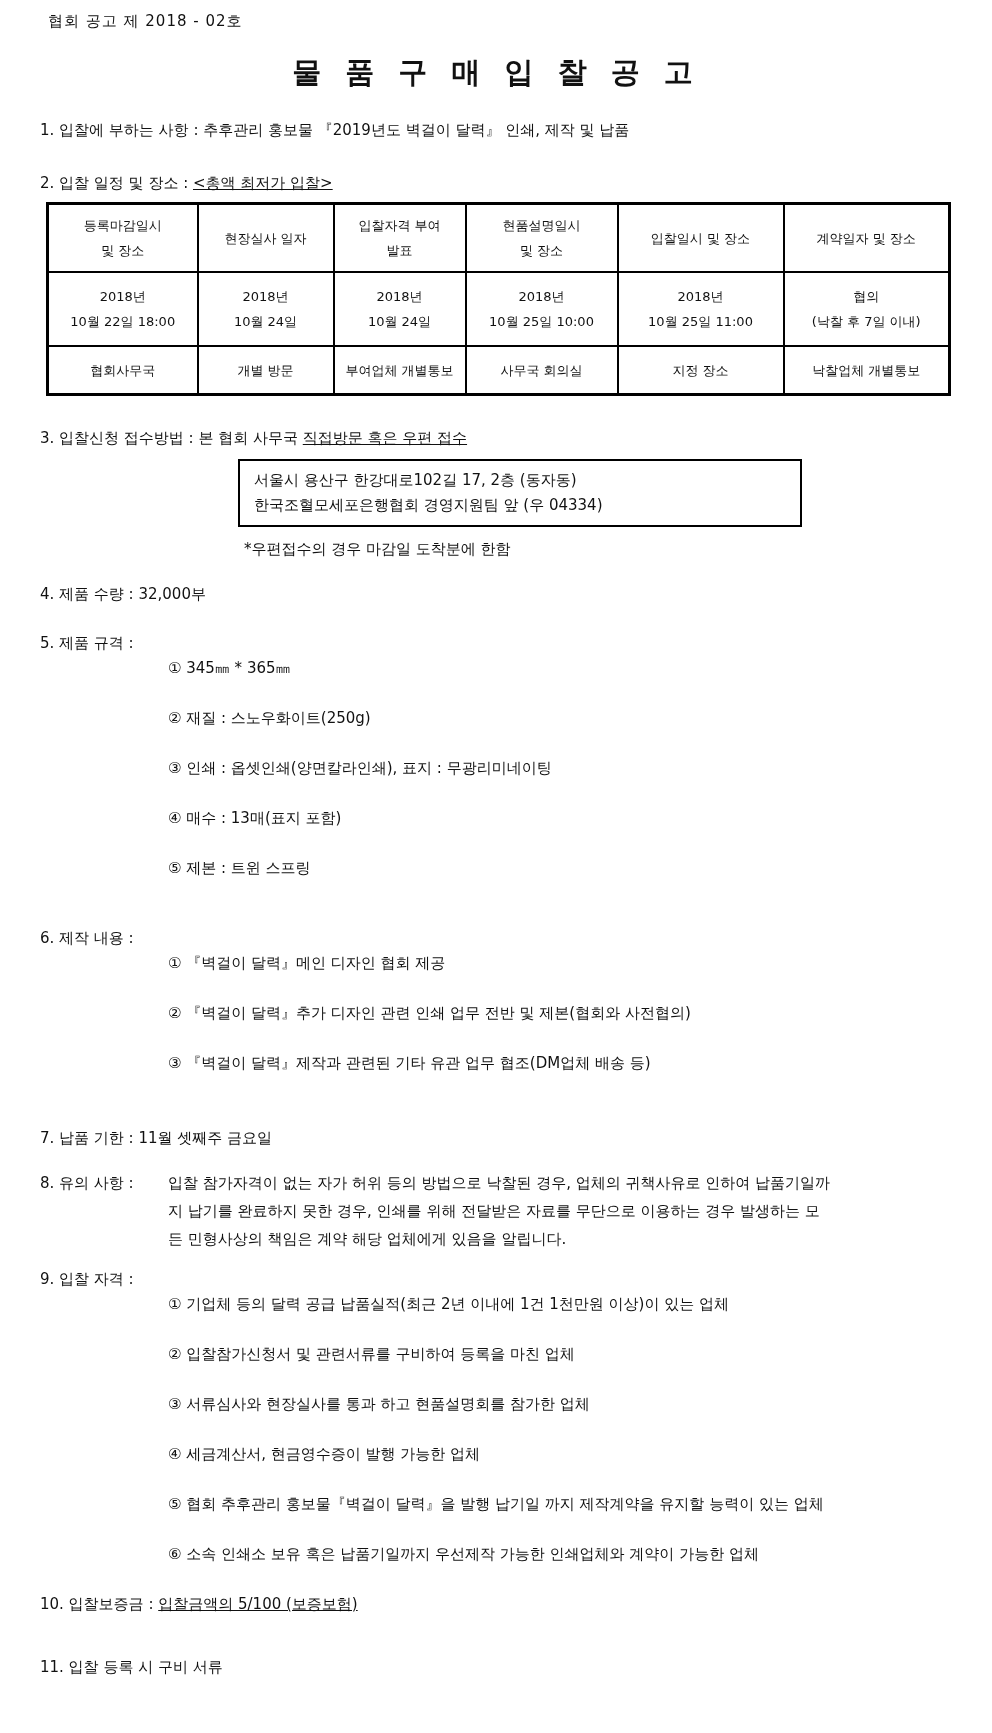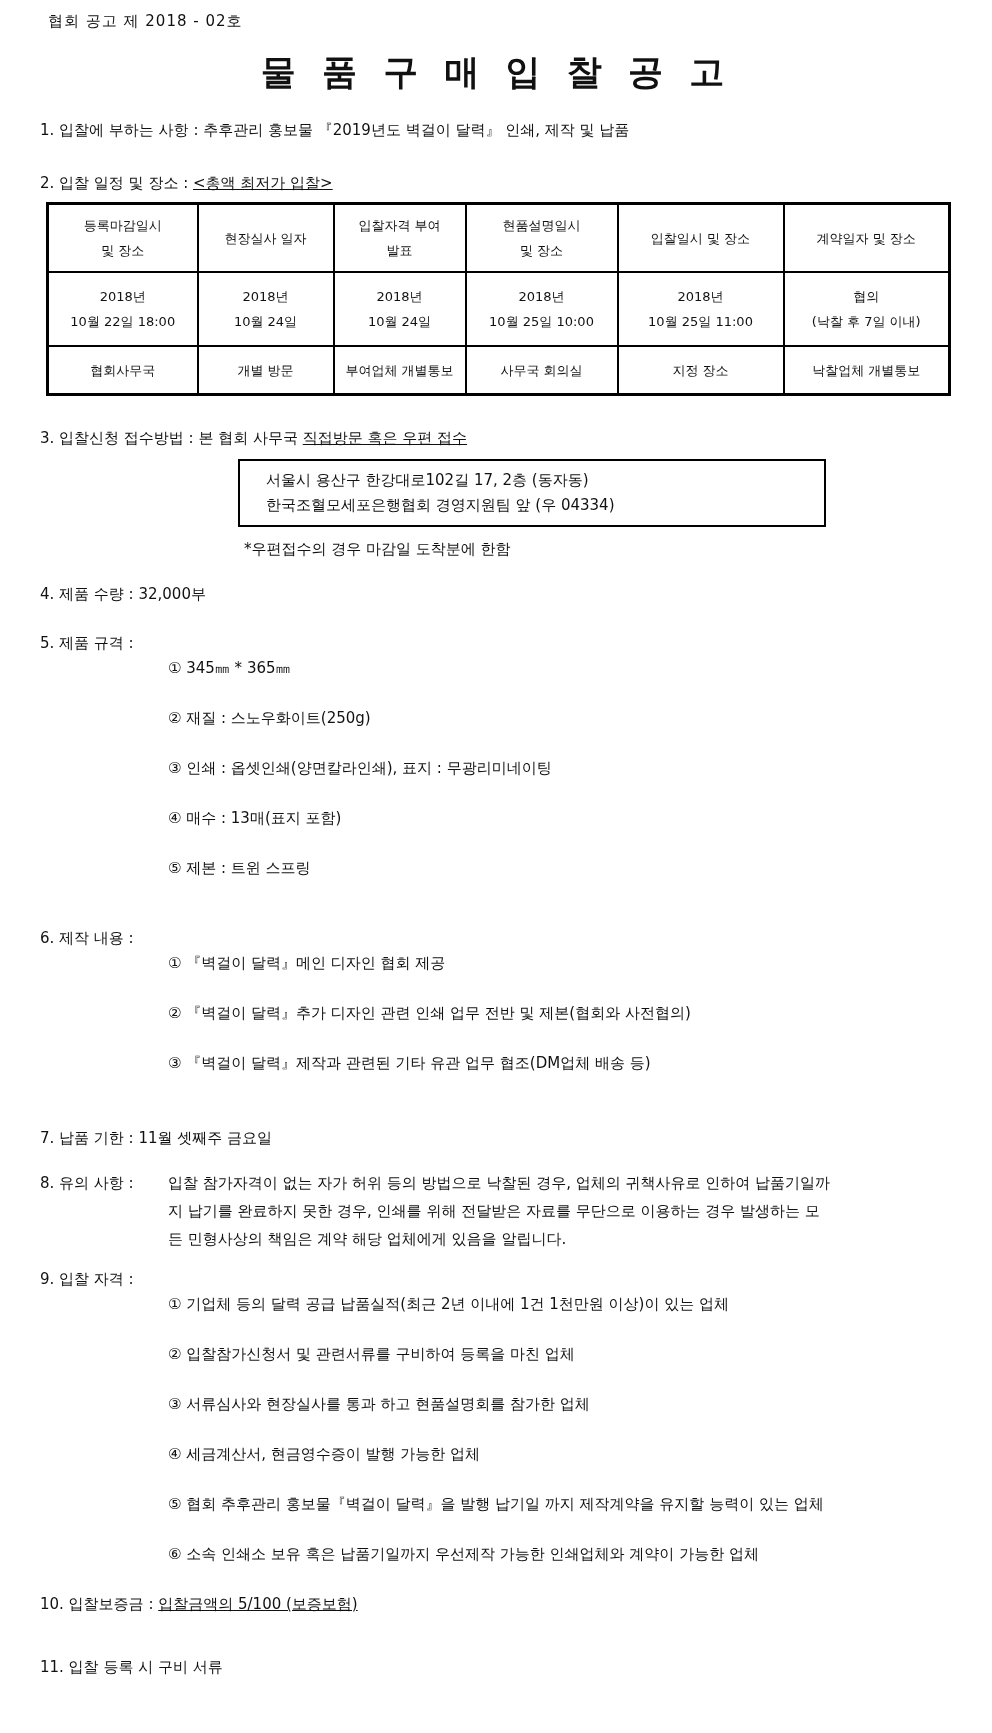--- a/index.html
+++ b/index.html
@@ -9,21 +9,21 @@
     margin:0 auto;
     background:#fff;
     color:#111;
     font-family:"DejaVu Sans","Liberation Sans",sans-serif;
     font-size:15px;
     overflow:hidden;
   }
   .ref-line { padding-top:12px; margin-left:48px; line-height:18px; letter-spacing:1px; }
   .doc-title {
     margin-top:24px; text-align:center;
-    font-size:35px; font-weight:bold; letter-spacing:7px; line-height:36px;
+    font-size:29px; font-weight:bold; letter-spacing:7px; line-height:36px;
   }
   .sec { margin-left:40px; line-height:25px; }
   .s1 { margin-top:28px; }
   .s2 { margin-top:28px; }
   .em-bu { font-weight:normal; text-decoration:underline; }
   .u    { text-decoration:underline; }
 
   table.schedule {
     border-collapse:collapse; table-layout:fixed;
     margin:6px 0 0 46px; width:902px;
@@ -37,21 +37,21 @@
     padding:2px 1px;
   }
   tr.hdr td { height:62px; }
   tr.dt  td { height:68px; }
   tr.pl  td { height:42px; }
 
   .s3 { margin-top:30px; }
   .address-box {
     margin:8px 0 0 238px; width:532px;
     border:2px solid #000;
-    padding:7px 26px; line-height:25px;
+    padding:7px 14px; line-height:25px;
   }
   .postal-note { margin:10px 0 0 244px; line-height:25px; }
   .s4 { margin-top:20px; }
 
   .labeled { display:flex; align-items:flex-start; }
   .labeled .lbl { flex:0 0 128px; white-space:nowrap; }
   .labeled .cnt { flex:1 1 auto; white-space:pre-line; }
   .s5 { margin-top:24px; }
   .s6 { margin-top:20px; }
   .s7 { margin-top:25px; }

